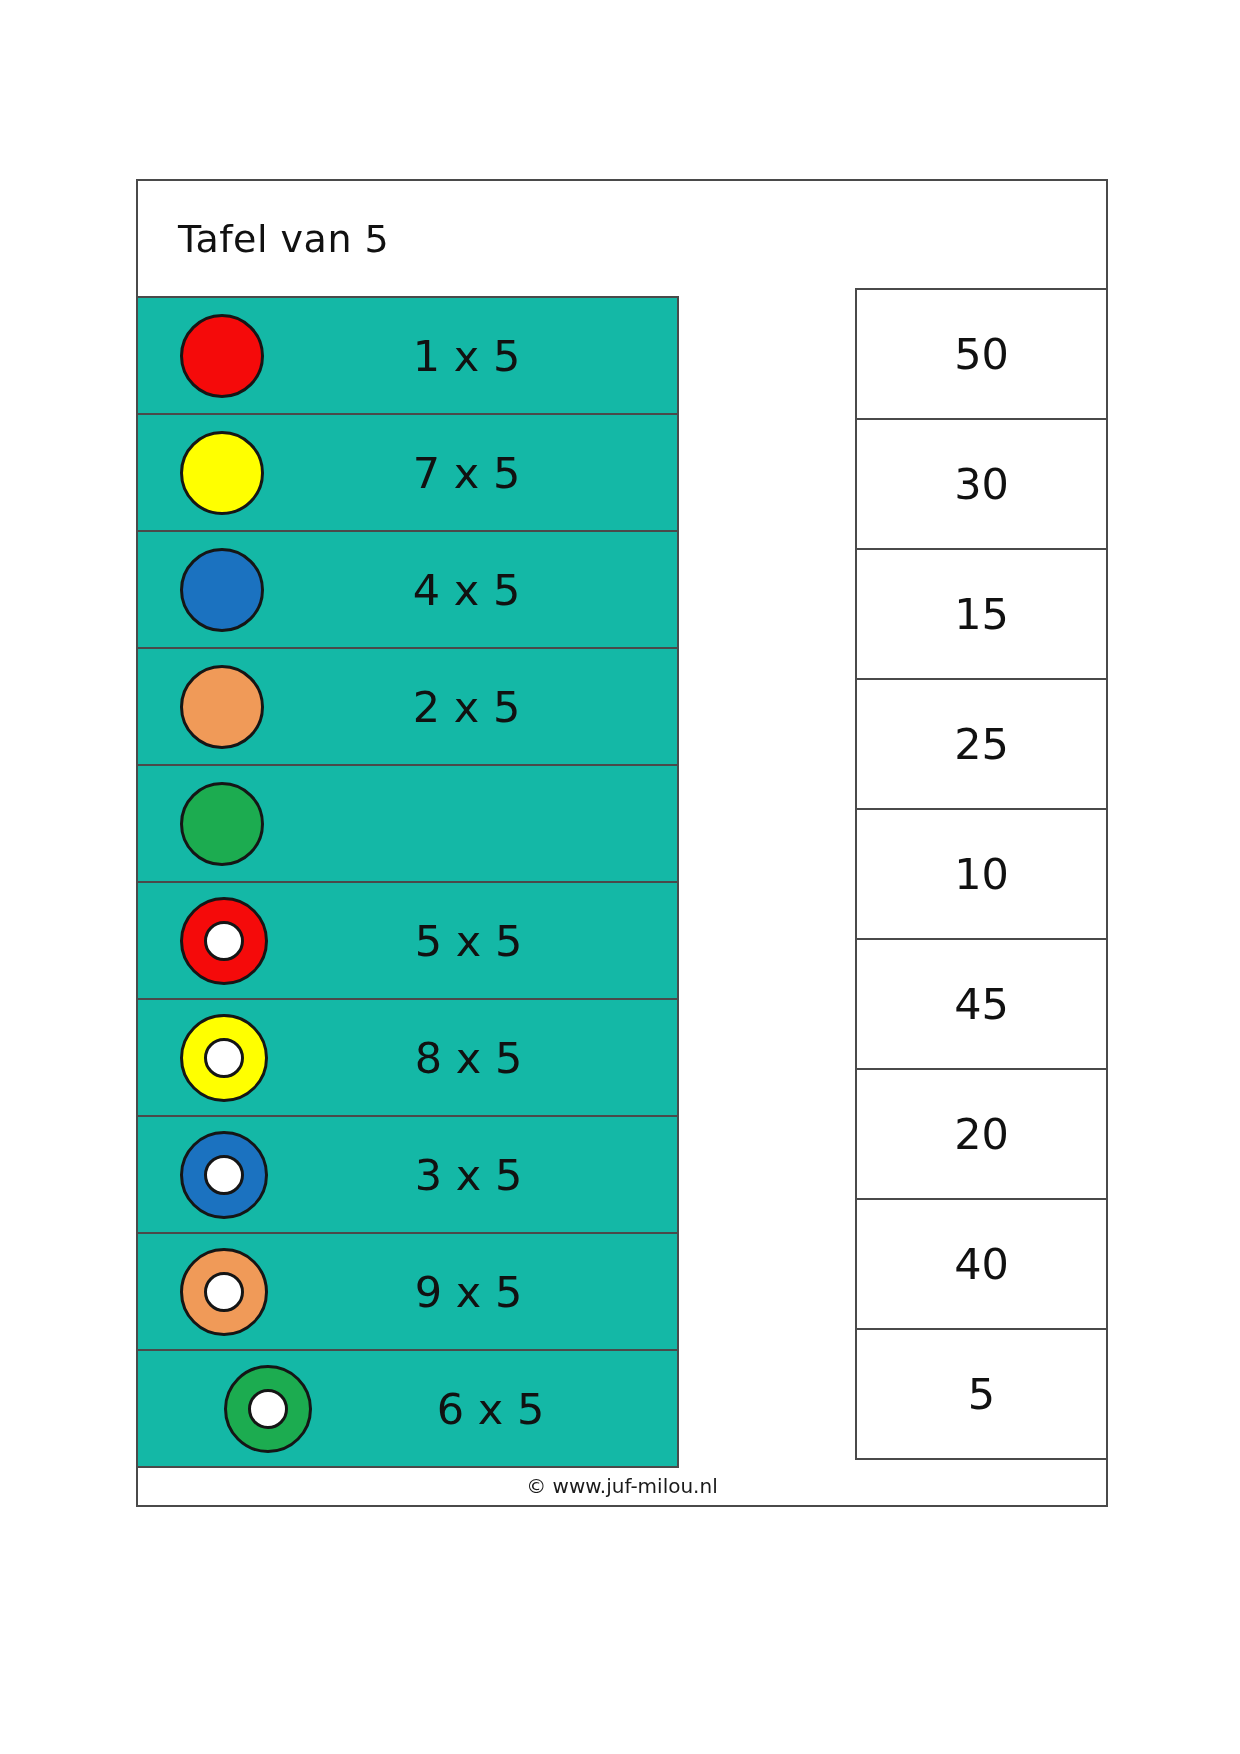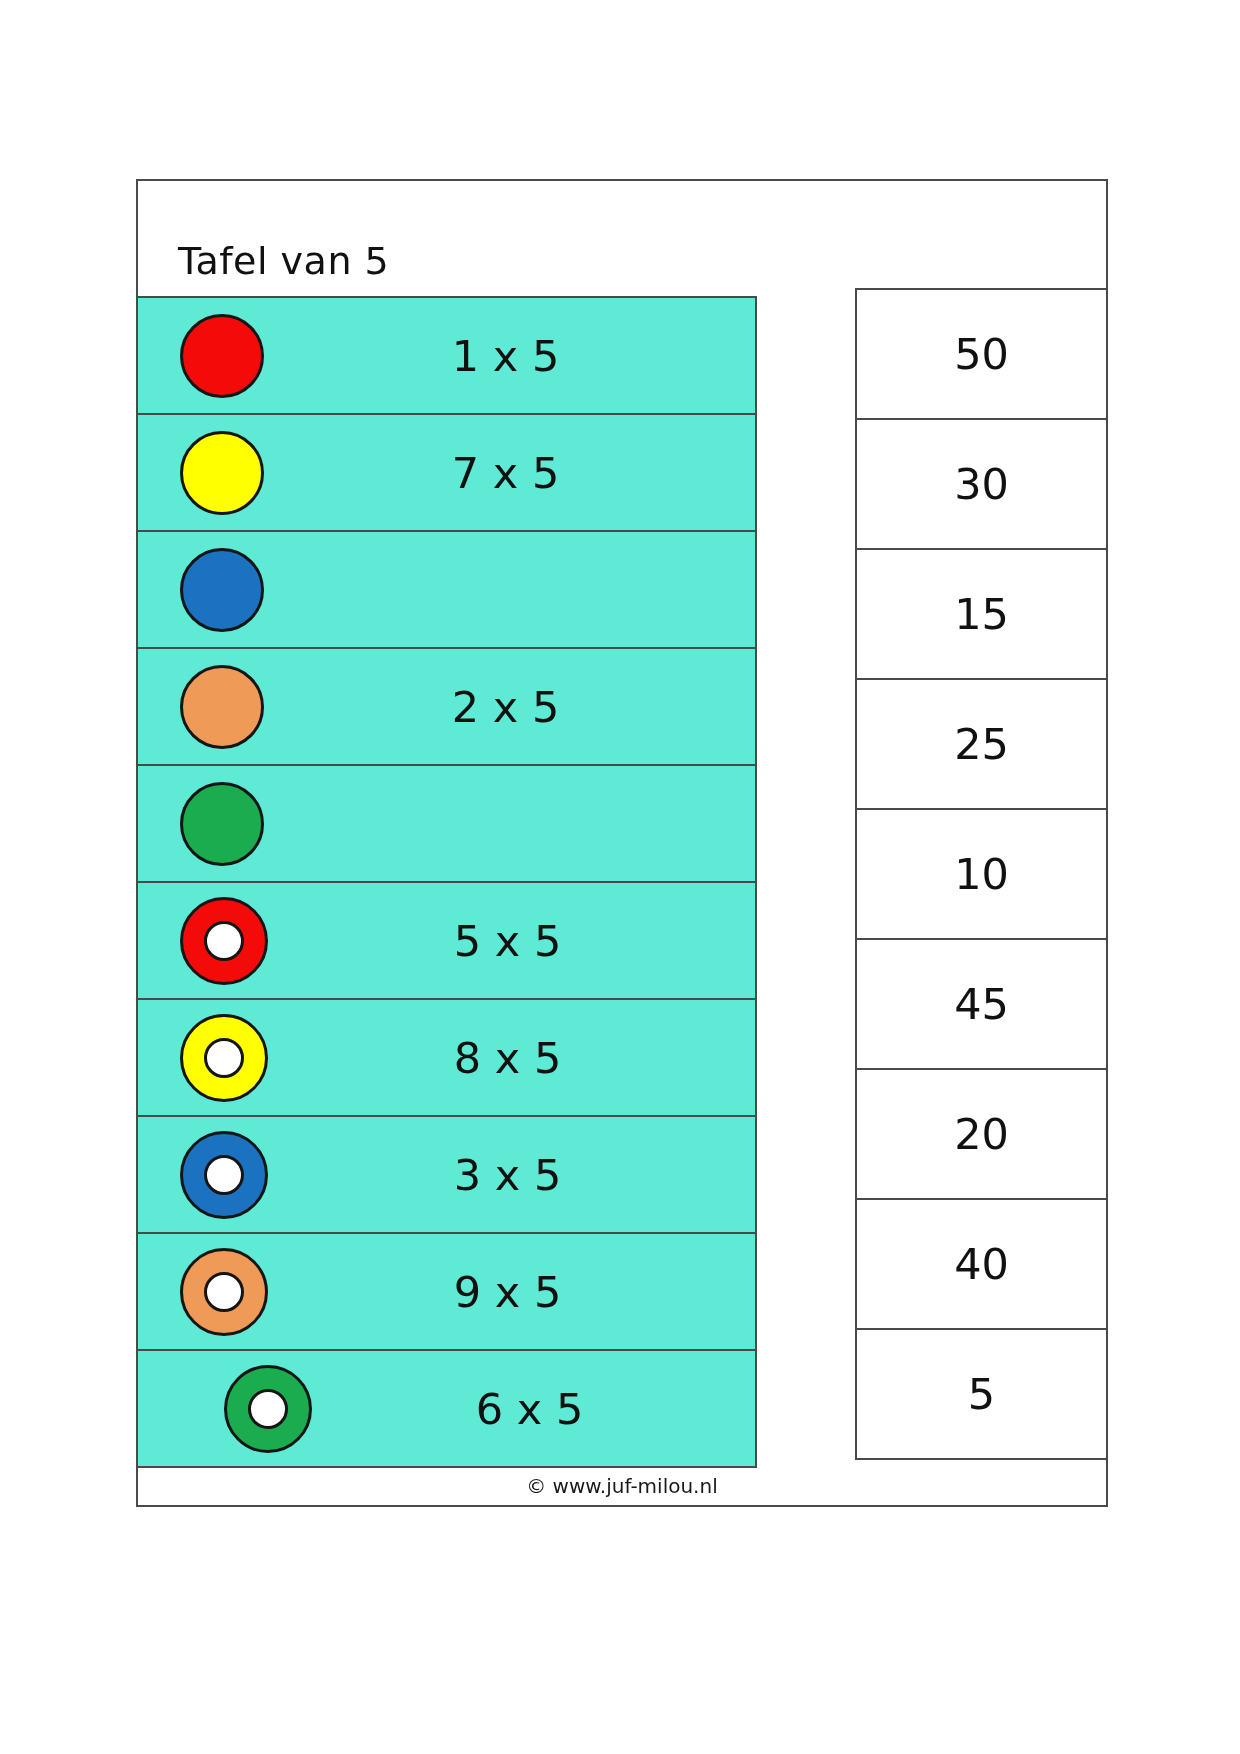--- a/index.html
+++ b/index.html
@@ -24,37 +24,36 @@
   }
   .title-row {
     position: absolute;
     top: 0;
     left: 0;
     right: 0;
     height: 115px;
     display: flex;
     align-items: center;
     padding-left: 40px;
-    margin-top: 22px;
   }
   .title {
     font-size: 38px;
     letter-spacing: 0.5px;
   }
   .left-table {
     position: absolute;
     left: -2px;
     top: 115px;
-    width: 621px;
+    width: 543px;
     height: 1172px;
     box-sizing: border-box;
     border: 2px solid #4a4a4a;
     display: flex;
     flex-direction: column;
-    background: #5eead4;
+    background: #14b8a6;
   }
   .right-table {
     position: absolute;
     right: -2px;
     top: 107px;
     width: 253px;
     height: 1172px;
     box-sizing: border-box;
     border: 2px solid #4a4a4a;
     display: flex;
@@ -135,20 +134,21 @@
       <div class="prow">
     <span class="dot filled" style="--dot-color: #f50a0a;"></span>
     <span class="expr">1 x 5</span>
   </div>
       <div class="prow">
     <span class="dot filled" style="--dot-color: #ffff00;"></span>
     <span class="expr">7 x 5</span>
   </div>
       <div class="prow">
     <span class="dot filled" style="--dot-color: #1b72c0;"></span>
+    <span class="expr">4 x 5</span>
   </div>
       <div class="prow">
     <span class="dot filled" style="--dot-color: #f09a58;"></span>
     <span class="expr">2 x 5</span>
   </div>
       <div class="prow">
     <span class="dot filled" style="--dot-color: #1cac50;"></span>
   </div>
       <div class="prow">
     <span class="dot ring" style="--dot-color: #f50a0a;"></span>

